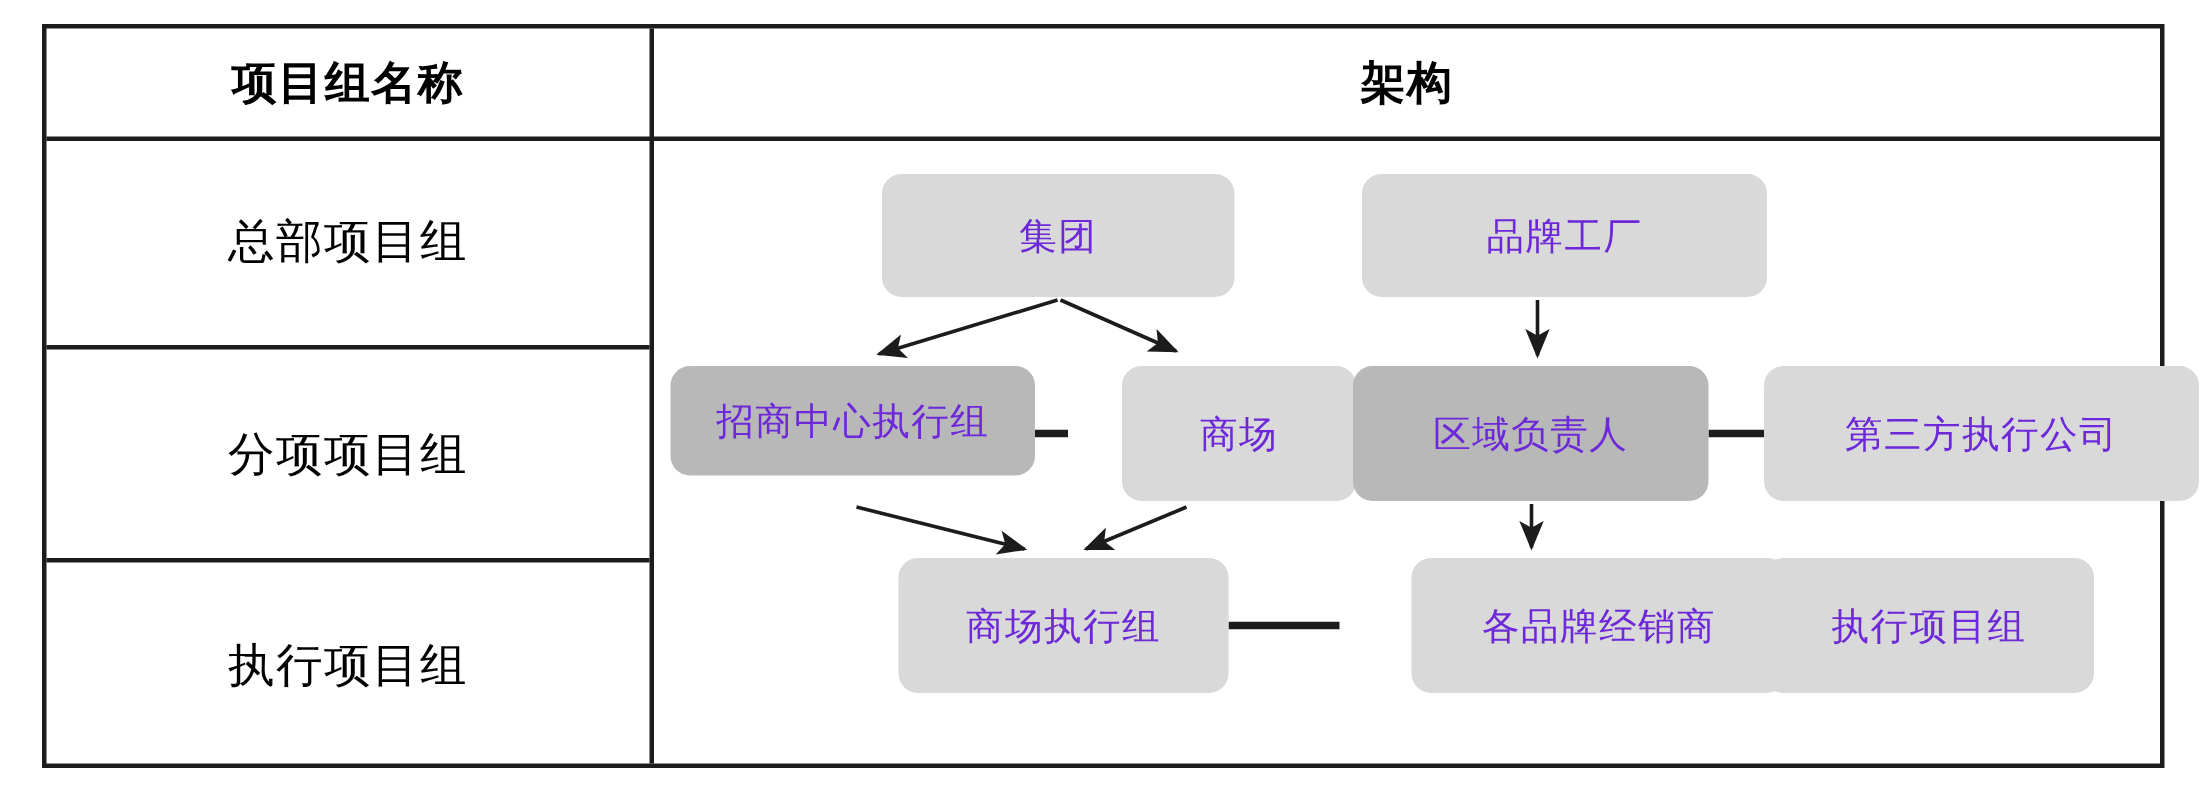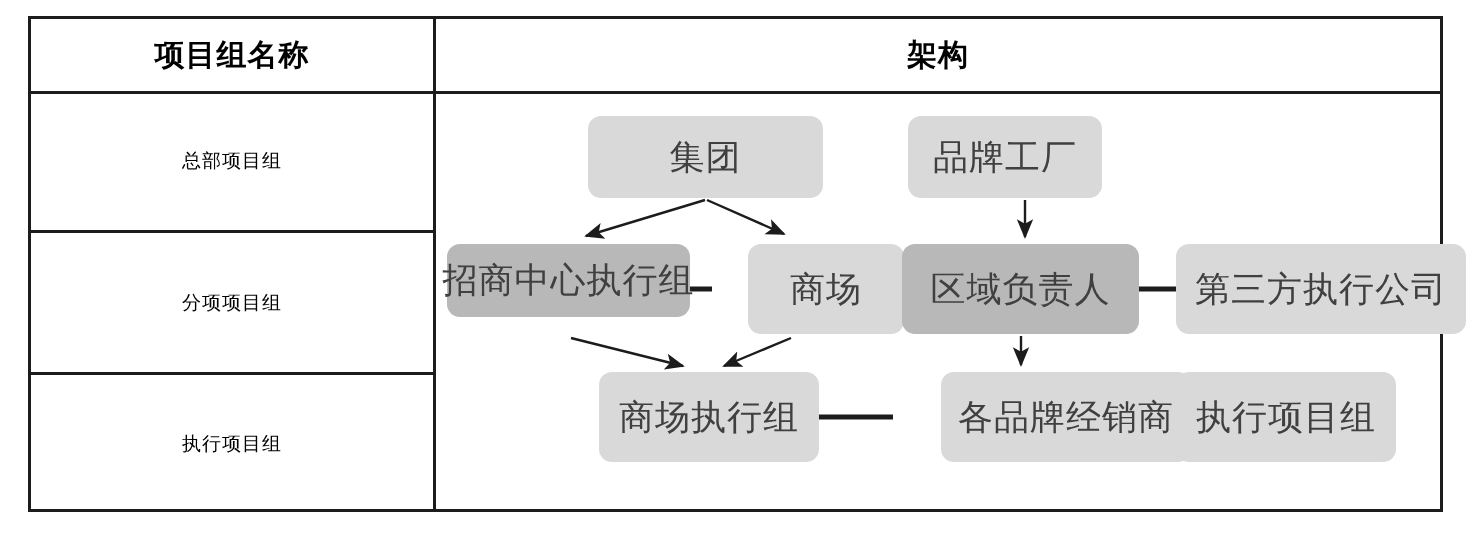--- a/index.html
+++ b/index.html
@@ -66,21 +66,21 @@
   .head-right { left: 405px; width: 1004px; font-family: Liberation Mono, monospace; }
 
   
   .row-label {
     position: absolute;
     left: 0;
     width: 402px;
     display: flex;
     align-items: center;
     justify-content: center;
-    font-size: 19px;
+    font-size: 31px;
     color: #000000;
     letter-spacing: 1px;
   }
   .row-label-1 { top: 72px;  height: 139px; }
   .row-label-2 { top: 214px; height: 139px; }
   .row-label-3 { top: 356px; height: 137px; }
 
   
   .diagram {
     position: absolute;
@@ -90,32 +90,32 @@
     height: 418px;
   }
   .diagram svg { position: absolute; left: 0; top: 0; }
 
   .node {
     position: absolute;
     display: flex;
     align-items: center;
     justify-content: center;
     border-radius: 13px;
-    font-size: 35px;
-    color: #404040;
+    font-size: 25px;
+    color: #6d28d9;
     letter-spacing: 1px;
     white-space: nowrap;
     box-sizing: border-box;
   }
   .node-light { background: #d9d9d9; }
   .node-dark  { background: #b8b8b8; }
 
   
   .n-jituan      { left: 152px; top: 22px;  width: 235px; height: 82px; }
-  .n-pinpai      { left: 472px; top: 22px;  width: 194px; height: 82px; }
+  .n-pinpai      { left: 472px; top: 22px;  width: 270px; height: 82px; }
   .n-zhaoshang   { left: 11px;  top: 150px; width: 243px; height: 73px; }
   .n-shangchang  { left: 276px; top: 150px; width: 156px; height: 90px; margin-left: 36px; }
   .n-quyu        { left: 466px; top: 150px; width: 237px; height: 90px; }
   .n-disanfang   { left: 740px; top: 150px; width: 290px; height: 90px; text-align: center; }
   .n-scZhixing   { left: 163px; top: 278px; width: 220px; height: 90px; }
   .n-jingxiao    { left: 457px; top: 278px; width: 250px; height: 90px; margin-left: 48px; }
   .n-zhixing     { left: 740px; top: 278px; width: 220px; height: 90px; }
 </style>
 </head>
 <body>

